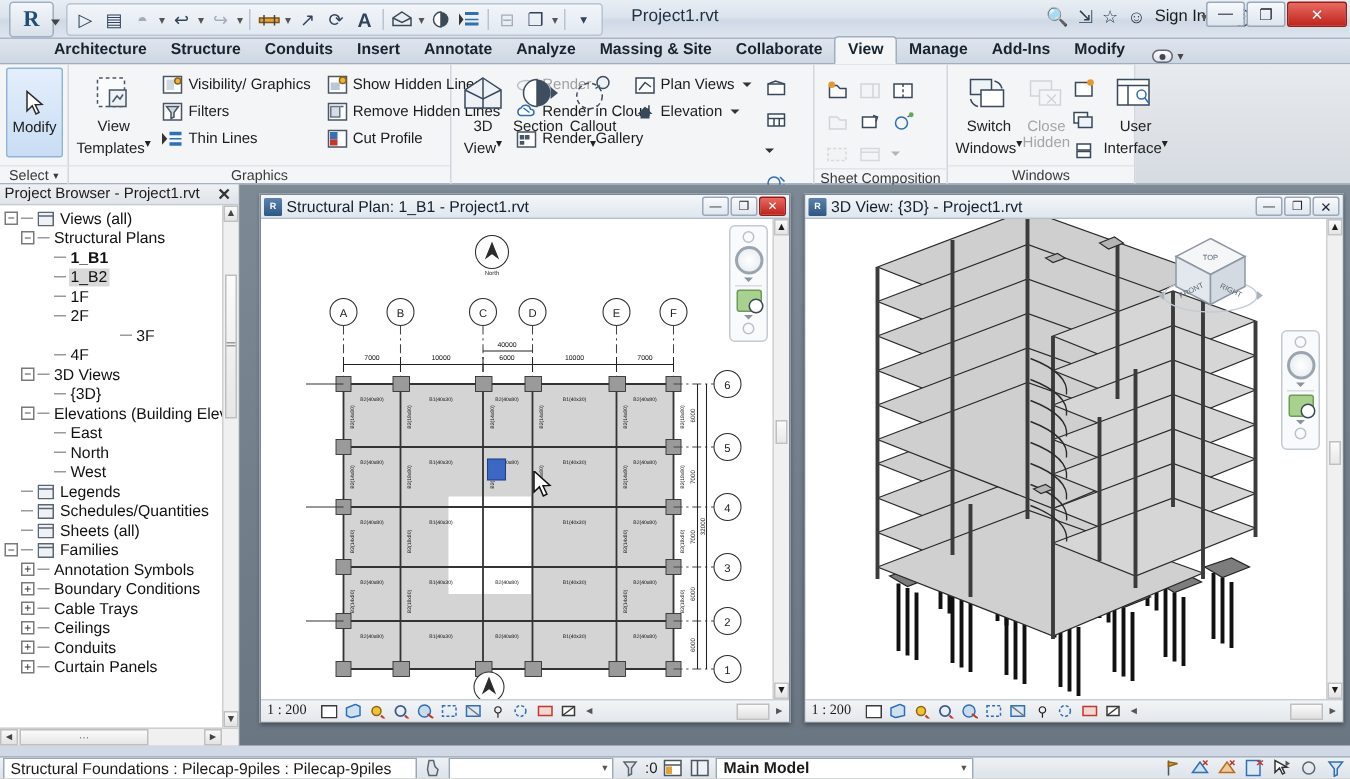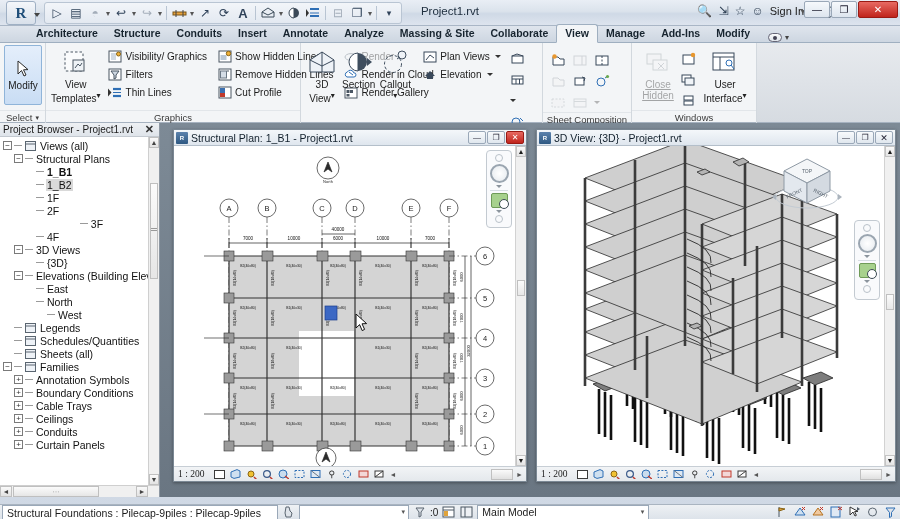--- a/index.html
+++ b/index.html
@@ -63,21 +63,21 @@
   .ribbon { position:relative; height:80px; background:#f3f5f7; border-bottom:1px solid #a6b2c0;
     display:flex; }
   .panel { position:relative; height:80px; border-right:1px solid #d2d8de; display:flex;
     flex-direction:column; }
   .panelbody { flex:1; display:flex; align-items:flex-start; padding:3px 5px 0 5px; gap:4px;}
   .paneltitle { height:13px; font-size:9.5px; color:#3a3a3a; text-align:center; line-height:13px;
     border-top:1px solid #e2e6ea; }
   .bigbtn { width:54px; display:flex; flex-direction:column; align-items:center; gap:1px; padding-top:2px;}
   .bigbtn .ico { width:32px;height:30px; display:flex;align-items:center;justify-content:center; }
   .bigbtn .lbl { font-size:10px; text-align:center; line-height:11px; color:#222; }
-  .bigbtn.dim .lbl, .bigbtn.dim .ico { opacity:.38;text-decoration:underline; }
+  .bigbtn.dim .lbl, .bigbtn.dim .ico { opacity:.38; }
   .col { display:flex; flex-direction:column; gap:1px; padding-top:2px;}
   .smbtn { display:flex; align-items:center; gap:3px; height:17px; padding:0 3px; }
   .smbtn .ico { width:15px;height:15px;display:flex;align-items:center;justify-content:center; }
   .smbtn .lbl { font-size:10px; color:#1b1b1b; white-space:nowrap;}
   .smbtn.dim { opacity:.4; }
   .caret { width:0;height:0;border-left:3px solid transparent;border-right:3px solid transparent;
            border-top:3.5px solid #333; margin-left:2px; }
   .gridicons { display:flex; flex-wrap:wrap; width:70px; gap:2px; padding-top:3px;}
   .gi { width:20px;height:19px;display:flex;align-items:center;justify-content:center;}
   .gi.dim { opacity:.33; }
@@ -165,21 +165,21 @@
      border-top:3.5px solid #8b949d;}
   .navbar .sep { width:18px; border-top:1px solid #d6dce2;}
 
   .statusbar { position:absolute; left:0; bottom:0; width:900px; height:15px;
      background:linear-gradient(#eef1f4,#dde3ea); border-top:1px solid #a9b4c0;
      display:flex; align-items:center; padding:0 2px; gap:3px;}
   .statusbar .sel { height:15px; border:1px solid #9aa8b8; background:#fff; width:276px;
      font-size:10.5px; padding:1px 4px; overflow:hidden; white-space:nowrap;}
   .statusbar .combo { height:15px; border:1px solid #9aa8b8; background:#fff; width:172px;
      font-size:10.5px; padding:1px 4px; display:flex; align-items:center; }
-  .statusbar .combo .cv{flex:1;}
+  .statusbar .combo .cv{flex:1;font-weight:bold;}
   .statusbar .filterfield { height:15px; border:1px solid #9aa8b8; background:#fff; width:110px;}
   .sbic { width:15px;height:14px;display:flex;align-items:center;justify-content:center;font-size:10px;}
   .spacer { flex:1; }
   svg { display:block; }
   .txt{ padding:0 1px; }
 </style>
 </head>
 <body>
 
 <div id="app">
@@ -569,20 +569,31 @@
           <span class="gi dim" style="width:8px">
               <span class="caret"></span>
             </span>
         </div>
       </div>
       <div class="paneltitle">Sheet Composition</div>
     </div>
 
     <div class="panel" style="width:125px;">
       <div class="panelbody" style="gap:0;">
+        <div class="bigbtn" style="width:52px;">
+          <span class="ico">
+            <svg width="30" height="26">
+                <rect x="3" y="3" width="14" height="10" fill="#eef3f8" stroke="#39485a"></rect>
+                <rect x="10" y="10" width="15" height="11" fill="#fff" stroke="#39485a"></rect>
+                <path d="M19 4 a7 7 0 0 1 5 5" fill="none" stroke="#39485a"></path>
+                <path d="M8 21 a7 7 0 0 1 -5 -5" fill="none" stroke="#39485a"></path>
+              </svg>
+          </span>
+          <span class="lbl">Switch<br>Windows<sup style="font-size:8px">▾</sup></span>
+        </div>
         <div class="bigbtn dim" style="width:42px;">
           <span class="ico">
             <svg width="28" height="26">
                 <rect x="3" y="4" width="14" height="10" fill="#f2f2f2" stroke="#9aa1a8"></rect>
                 <rect x="9" y="10" width="14" height="10" fill="#f7f7f7" stroke="#9aa1a8"></rect>
                 <path d="M14 13 l6 6 M20 13 l-6 6" stroke="#9aa1a8"></path>
               </svg>
           </span>
           <span class="lbl">Close<br>Hidden</span>
         </div>
@@ -697,21 +708,21 @@
           <div class="node" style="padding-left: 25px;">
             <span class="noexp"></span>
             <span class="dash"></span>
             <span class="txt">East</span>
           </div>
           <div class="node" style="padding-left: 25px;">
             <span class="noexp"></span>
             <span class="dash"></span>
             <span class="txt">North</span>
           </div>
-          <div class="node" style="padding-left: 36px;">
+          <div class="node" style="padding-left: 25px;">
             <span class="noexp"></span>
             <span class="dash"></span>
             <span class="txt">West</span>
           </div>
           <div class="node" style="padding-left: 3px;">
             <span class="noexp"></span>
             <span class="dash"></span>
             <span class="tico">
               <svg width="11" height="10">
                 <rect x="0.5" y="0.5" width="10" height="9" fill="#eef2f7" stroke="#5a6570"></rect>

